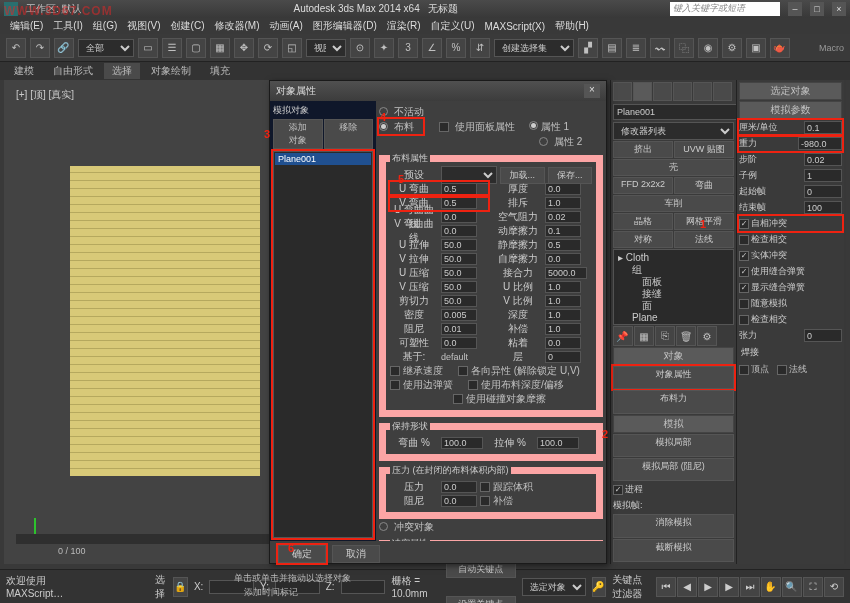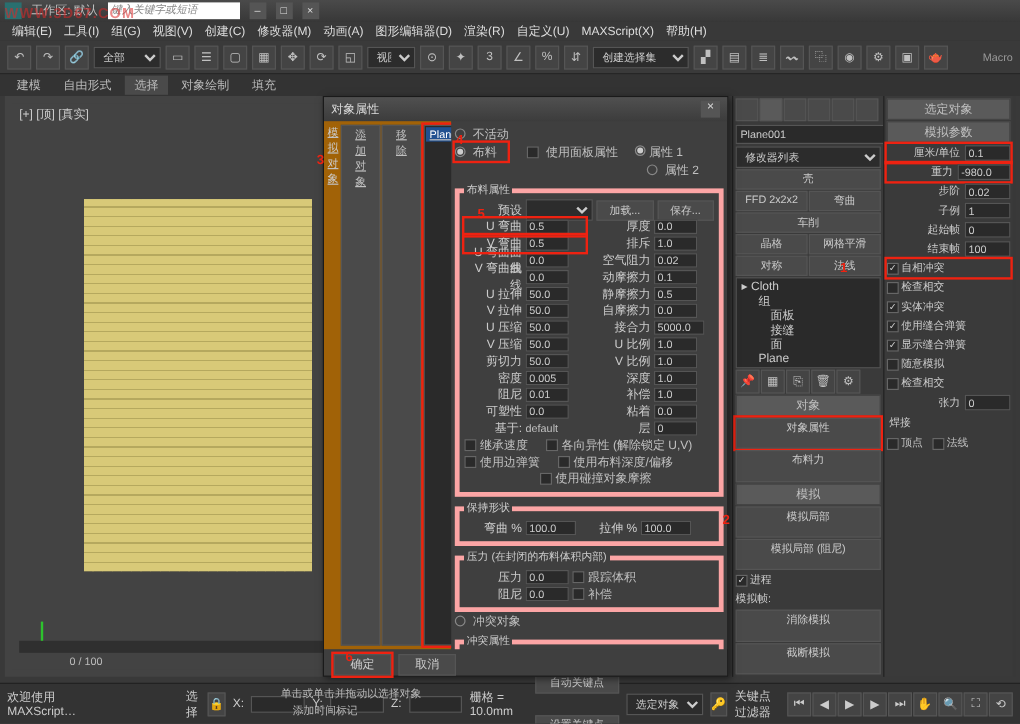--- a/index.html
+++ b/index.html
@@ -39,63 +39,64 @@
 .name-swatch .sw { width:16px; height:16px; background:#d8c978; border:1px solid #000;}
 .rollhdr { background:#5a5a5a; text-align:center; font-size:10px; padding:1px 0; border:1px solid #444;}
 .btnrow { display:flex; gap:1px; }
 .pbtn { flex:1; background:#4a4a4a; border:1px solid #555; color:#ccc; text-align:center; font-size:9px; padding:1px 0;}
 .tree { background:#2a2a2a; border:1px solid #555; height:76px; padding:2px 4px; font-size:9px; line-height:12px; color:#ccc;}
 .tree .indent1 { padding-left:14px;}
 .tree .indent2 { padding-left:24px;}
 
 .simpanel { width: 108px; background: #3a3a3a; border-left: 1px solid #222; padding: 2px; display:flex; flex-direction:column; gap:1px; }
 .prow { display:flex; align-items:center; gap:2px; height:15px; }
-.plabel { font-size:9px; color:#ccc; flex:1; text-align:right; padding-right:2px;}
+.plabel { font-size:9px; color:#ccc; flex:1; text-align:left; padding-right:2px;}
 .pspin { width:38px; height:13px; background:#2a2a2a; border:1px solid #555; color:#ccc; font-size:9px; padding:0 2px; display:flex; align-items:center; }
 .pspin.wide{width:44px;}
 .chk { width:10px; height:10px; background:#2a2a2a; border:1px solid #666; display:inline-flex; align-items:center; justify-content:center; font-size:8px; color:#ccc;}
 .redh { outline:2px solid #e21; }
 
 .dialog { position:absolute; top:80px; left:269px; width:338px; height:484px; background:#3f3f3f; border:1px solid #1a1a1a; box-shadow:2px 2px 6px rgba(0,0,0,.5); z-index:5; }
 .dlgtitle { height:20px; background:linear-gradient(#505050,#3c3c3c); display:flex; align-items:center; padding:0 6px; color:#ddd; font-size:11px; }
 .dlgtitle .x { margin-left:auto; width:16px; height:14px; background:#555; text-align:center; font-size:10px;}
 .dlgbody { display:flex; height:440px; }
-.dlgleft { width:106px; background:#a16207; padding:3px; display:flex; flex-direction:row; gap:2px;text-decoration:underline;}
+.dlgleft { width:106px; background:#0f172a; padding:3px; display:flex; flex-direction:column; gap:2px;}
 .dlgleft .tabs { display:flex; gap:1px;}
 .dlgleft .tab { flex:1; background:#4a4a4a; border:1px solid #555; font-size:9px; text-align:center; padding:1px 11px;}
 .objlist { flex:1; background:#2a2a2a; border:1px solid #555; padding:1px;}
 .objlist .item { background:#205090; color:#fff; font-size:9px; padding:1px 3px; }
 .dlgright { flex:1; background:#3f3f3f; padding:3px; overflow:hidden; }
 .radiorow { display:flex; gap:6px; align-items:center; height:15px; font-size:9px;}
 .radio { width:9px; height:9px; border-radius:50%; border:1px solid #888; display:inline-block;}
 .radio.on::after{content:"";display:block;width:5px;height:5px;background:#ccc;border-radius:50%;margin:1px;}
-.grp { border:4px solid #fca5a5; padding:3px 4px 4px; margin-top:3px;}
+.grp { border:7px solid #fca5a5; padding:3px 4px 4px; margin-top:3px;}
 .grp legend{font-size:9px; color:#ccc; padding:0 2px;}
 .proprow { display:flex; align-items:center; gap:3px; height:14px; font-size:9px;}
-.proprow .lbl { width:48px; text-align:right; color:#ccc;}
+.proprow .lbl { width:48px; text-align:center; color:#ccc;}
 .spin { width:36px; height:12px; background:#2a2a2a; border:1px solid #555; color:#ccc; font-size:9px; padding:0 2px;}
 .spin.w { width:42px;}
 .dlgbtns { display:flex; gap:6px; padding:4px 8px;}
 .dlgbtn { width:48px; height:18px; background:#4a4a4a; border:1px solid #555; color:#ccc; font-size:10px; display:flex; align-items:center; justify-content:center;}
 
 .statusbar { position:absolute; bottom:0; left:0; right:0; height:34px; background:#333; display:flex; align-items:center; gap:6px; padding:0 6px; font-size:9px; color:#ccc; border-top:1px solid #222;}
 .statusbar .field{background:#2a2a2a; border:1px solid #555; width:70px; height:14px;}
 .annot { position:absolute; color:#e21; font-size:11px; font-weight:bold; z-index:10; pointer-events:none;}
 .watermark { position:absolute; top:4px; left:4px; color:rgba(220,40,40,.55); font-size:12px; font-weight:bold; z-index:20; letter-spacing:1px;}
 </style>
 </head>
 <body>
 
 <div class="watermark">WWW.3D67.COM</div>
 
 <div class="titlebar">
   <div class="logo"></div>
   <div class="left">
     <span>工作区: 默认</span>
   </div>
+  <div class="center"><span>Autodesk 3ds Max  2014 x64</span>&nbsp;&nbsp;&nbsp;<span>无标题</span></div>
   <div class="search">键入关键字或短语</div>
   <div class="winbtn">–</div>
   <div class="winbtn">□</div>
   <div class="winbtn">×</div>
 </div>
 
 <div class="menubar">
   <span>编辑(E)</span>
   <span>工具(I)</span>
   <span>组(G)</span>
@@ -173,20 +174,24 @@
       <div class="ct"></div>
       <div class="ct"></div>
       <div class="ct"></div>
     </div>
     <div class="name-swatch">
       <input value="Plane001" style="">
       <div class="sw"></div>
     </div>
     <select class="tsel" style="width:100%"><option>修改器列表</option></select>
     <div class="btnrow">
+        <div class="pbtn">挤出</div>
+        <div class="pbtn">UVW 贴图</div>
+      </div>
+    <div class="btnrow">
         <div class="pbtn">壳</div>
       </div>
     <div class="btnrow">
         <div class="pbtn">FFD 2x2x2</div>
         <div class="pbtn">弯曲</div>
       </div>
     <div class="btnrow">
         <div class="pbtn">车削</div>
       </div>
     <div class="btnrow">

